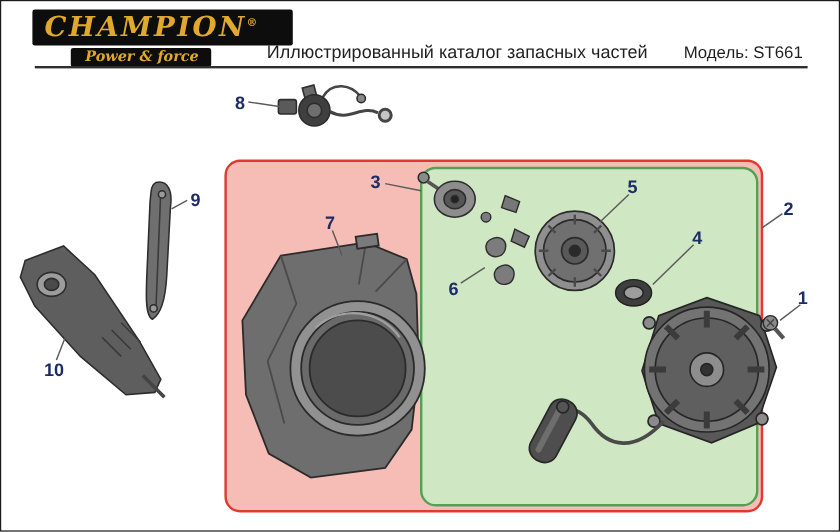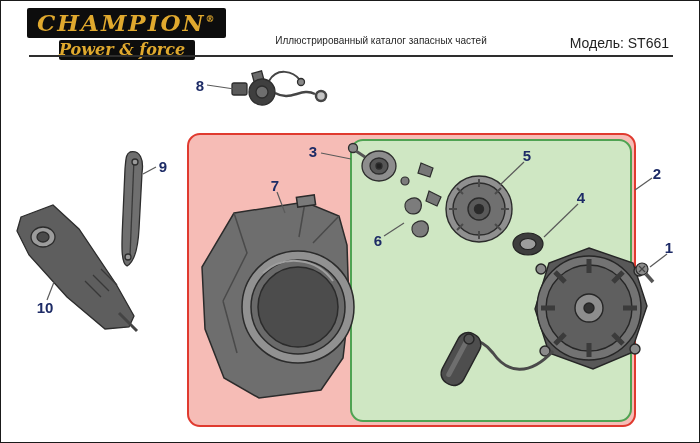--- a/index.html
+++ b/index.html
@@ -14,32 +14,32 @@
     position:relative; width:700px; height:443px; background:#ffffff;
     border:1px solid #1a1a1a; overflow:hidden;
   }
   
   .hdr{position:absolute; top:0; left:0; width:100%; height:56px; z-index:2;}
   .logo-block{position:absolute; left:26px; top:7px;}
   .logo-main{
     background:var(--logo-bg); color:var(--logo-gold);
     font-family:"DejaVu Serif", serif; font-style:italic; font-weight:bold;
     font-size:23px; letter-spacing:2px; line-height:1.1;
-    padding:2px 12px 3px 10px; border-radius:2px;
+    padding:2px 30px 3px 10px; border-radius:2px;
   }
   .logo-main sup{font-size:9px; letter-spacing:0; vertical-align:super;}
   .logo-sub{
     background:var(--logo-bg); color:var(--logo-gold);
     font-family:"DejaVu Serif", serif; font-style:italic; font-weight:bold;
-    font-size:16px; line-height:1.2; padding:0 10px 1px 0;
+    font-size:12px; line-height:1.2; padding:0 10px 1px 12px;
     width:fit-content; margin:2px 0 0 32px; border-radius:2px;
   }
   .hdr-title{
     position:absolute; left:200px; top:34px; width:360px; text-align:center;
-    font-size:10px; color:var(--title-text);
+    font-size:15px; color:var(--title-text);
   }
   .hdr-model{
     position:absolute; right:30px; top:34px; font-size:14px; color:var(--title-text);
   }
   .hdr-rule{
     position:absolute; left:28px; right:26px; top:54px;
     border-top:2px solid var(--rule-gray); height:0;
   }
   
   svg.diagram{position:absolute; left:0; top:0; z-index:1;}

